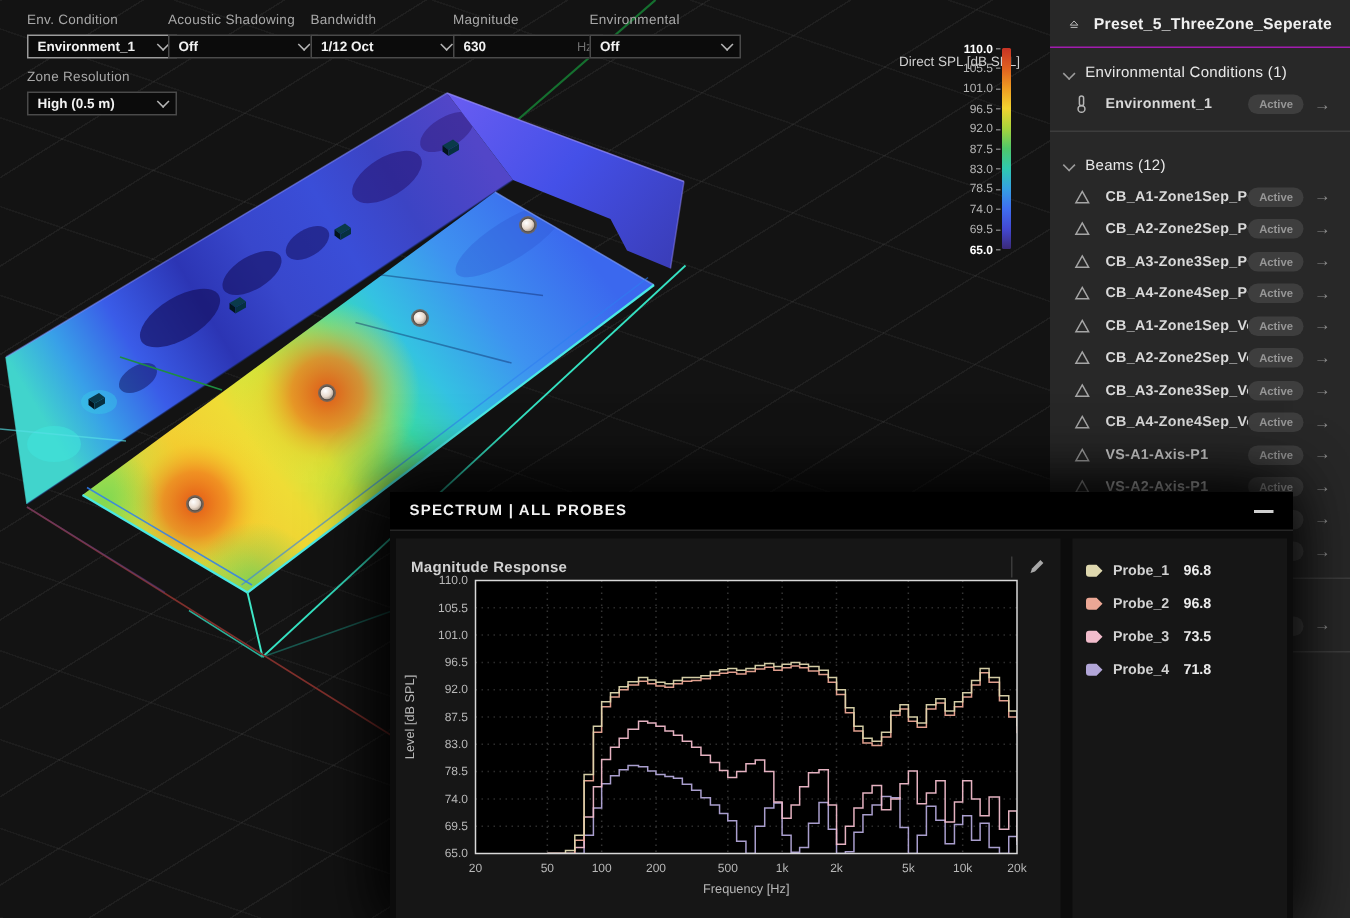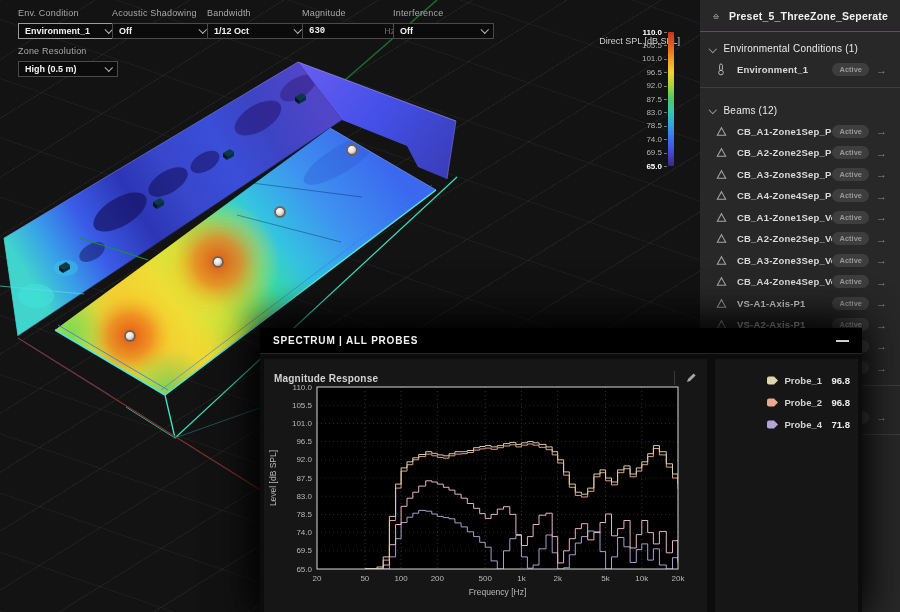--- a/index.html
+++ b/index.html
@@ -16,21 +16,21 @@
   #toolbar{position:absolute;left:0;top:0;width:560px;height:90px;z-index:8;}
   .field{position:absolute;}
   .flabel{font-size:9px;color:#a8a8a8;margin-bottom:5px;letter-spacing:.2px;}
   .fbox{display:flex;justify-content:space-between;align-items:center;width:86px;height:14px;
         border:1px solid #4a4a4a;background:#0b0b0b;padding:0 6px;cursor:pointer;}
   .fbox .val{font-size:9px;font-weight:bold;color:#f2f2f2;white-space:nowrap;}
   .fbox.focused{border-color:#9b9b9b;}
   .chev{width:4.5px;height:4.5px;border-right:1.3px solid #b5b5b5;border-bottom:1.3px solid #b5b5b5;
         transform:rotate(45deg) translate(-1px,-1px);flex:none;}
   .freqbox input{width:52px;background:transparent;border:none;outline:none;color:#f2f2f2;
-        font-size:9px;font-weight:bold;font-family:Liberation Mono, monospace;padding:0;}
+        font-size:9px;font-weight:bold;font-family:Liberation Sans, sans-serif;padding:0;}
   .unit{font-size:8.5px;color:#6f6f6f;}
   
   #colorbar{position:absolute;left:560px;top:8px;width:122px;height:170px;z-index:8;}
   #cb-title{position:absolute;right:2px;top:4px;font-size:9px;color:#cfcfcf;margin-top:24px;}
   #cb-bar{position:absolute;right:8px;top:24px;width:6px;height:134px;border-radius:1px;}
   .cbt{position:absolute;right:20px;font-size:8px;color:#b5b5b5;}
   .cbt.b{color:#ffffff;font-weight:bold;}
   .cbt-dash{position:absolute;right:15px;width:3px;height:1px;background:#777;}
   
   #sidebar{position:absolute;left:700px;top:0;width:200px;height:612px;background:#282828;z-index:5;}
@@ -61,21 +61,21 @@
   .panel-body{position:relative;height:265px;}
   #chart-card{position:absolute;left:4px;top:5px;width:443px;height:256px;background:#161616;}
   .chart-card-header{height:22px;display:flex;align-items:center;padding:8px 10px 0;}
   .chart-card-title{font-size:10px;color:#d2d2d2;font-weight:bold;flex:1;letter-spacing:.2px;}
   .vdiv{width:1px;height:14px;background:#3a3a3a;margin-right:10px;}
   #spectrum-svg{position:absolute;left:0;top:24px;}
   #table-card{position:absolute;left:455px;top:5px;width:143px;height:256px;background:#161616;}
   .tbl-head{display:flex;padding:9px 8px 0;}
   .th{font-size:9.5px;font-weight:bold;color:#dcdcdc;}
   .th.name{width:62px;margin-left:0;}
-  .probe-row{display:flex;align-items:center;height:22px;padding:0 8px;cursor:pointer;justify-content:flex-end;}
+  .probe-row{display:flex;align-items:center;height:22px;padding:0 8px;cursor:pointer;}
   .probe-name{font-size:9.5px;font-weight:bold;color:#d2d2d2;width:47px;}
   .probe-level{font-size:9.5px;font-weight:bold;color:#ececec;}
   #probe-rows{margin-top:10px;}
 </style>
 </head>
 <body>
 
 <div id="viewport">
   <svg id="scene" width="900" height="612" viewBox="0 0 900 612">
     <defs>
@@ -266,21 +266,21 @@
     </div>
   </div>
   <div class="field" style="left:302px;top:8px;">
     <div class="flabel">Magnitude</div>
     <div class="fbox freqbox">
       <input value="630" style="">
       <span class="unit">Hz</span>
     </div>
   </div>
   <div class="field" style="left:393px;top:8px;">
-    <div class="flabel">Interference</div>
+    <div class="flabel">Environmental</div>
     <div class="fbox" style="width:87px;">
       <span class="val">Off</span>
       <span class="chev"></span>
     </div>
   </div>
   <div class="field" style="left:18px;top:46px;">
     <div class="flabel">Zone Resolution</div>
     <div class="fbox">
       <span class="val">High (0.5 m)</span>
       <span class="chev"></span>
@@ -561,20 +561,27 @@
           </div>
           <div class="probe-row">
             <svg width="13" height="9" viewBox="0 0 13 9" style="margin-right:6px;flex:none;">
               <path d="M1 2.5 Q1 .5 3 .5 L8 .5 L12 4.5 L8 8.5 L3 8.5 Q1 8.5 1 6.5 Z" fill="#eba795"></path>
             </svg>
             <span class="probe-name">Probe_2</span>
             <span class="probe-level">96.8</span>
           </div>
           <div class="probe-row">
             <svg width="13" height="9" viewBox="0 0 13 9" style="margin-right:6px;flex:none;">
+              <path d="M1 2.5 Q1 .5 3 .5 L8 .5 L12 4.5 L8 8.5 L3 8.5 Q1 8.5 1 6.5 Z" fill="#f1bccb"></path>
+            </svg>
+            <span class="probe-name">Probe_3</span>
+            <span class="probe-level">73.5</span>
+          </div>
+          <div class="probe-row">
+            <svg width="13" height="9" viewBox="0 0 13 9" style="margin-right:6px;flex:none;">
               <path d="M1 2.5 Q1 .5 3 .5 L8 .5 L12 4.5 L8 8.5 L3 8.5 Q1 8.5 1 6.5 Z" fill="#b2a6d8"></path>
             </svg>
             <span class="probe-name">Probe_4</span>
             <span class="probe-level">71.8</span>
           </div>
         </div>
     </div>
   </div>
 </div>
 

